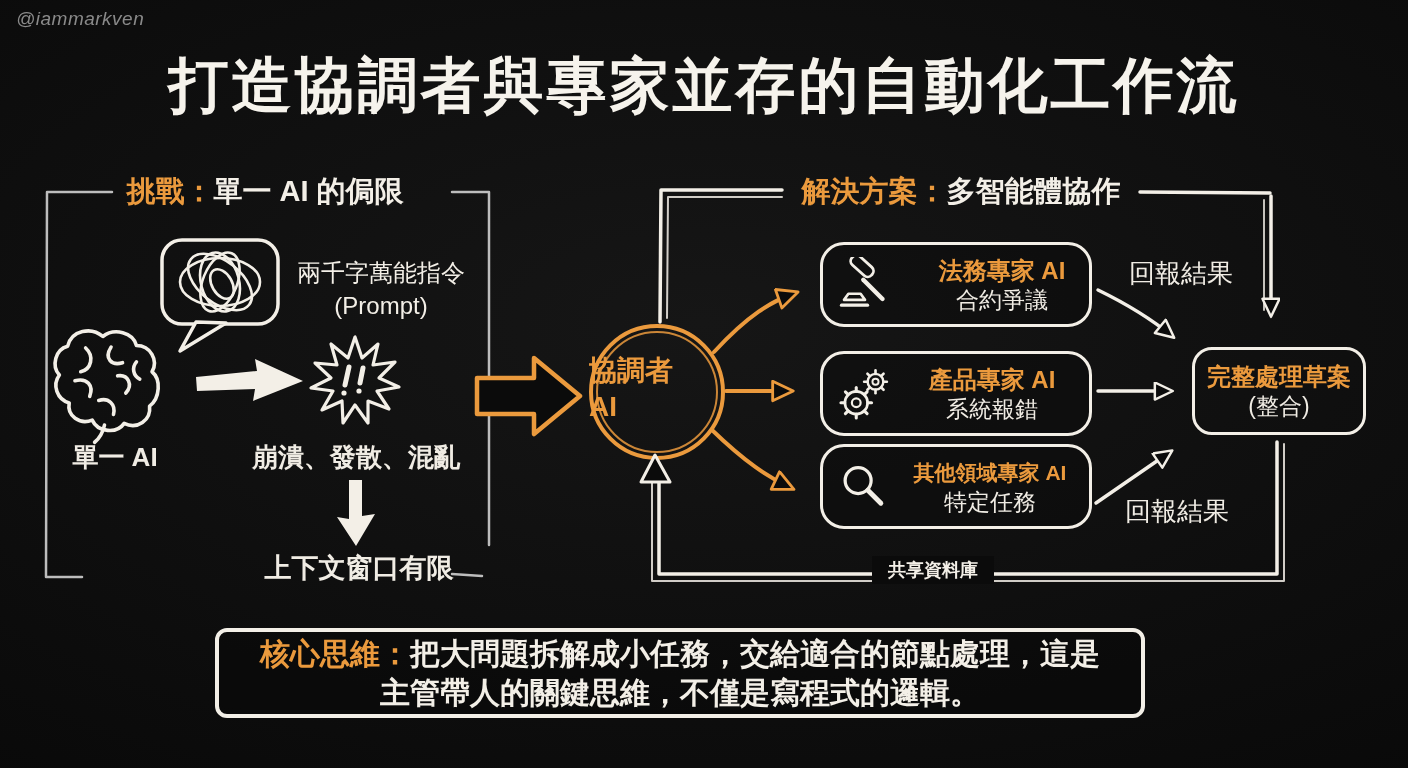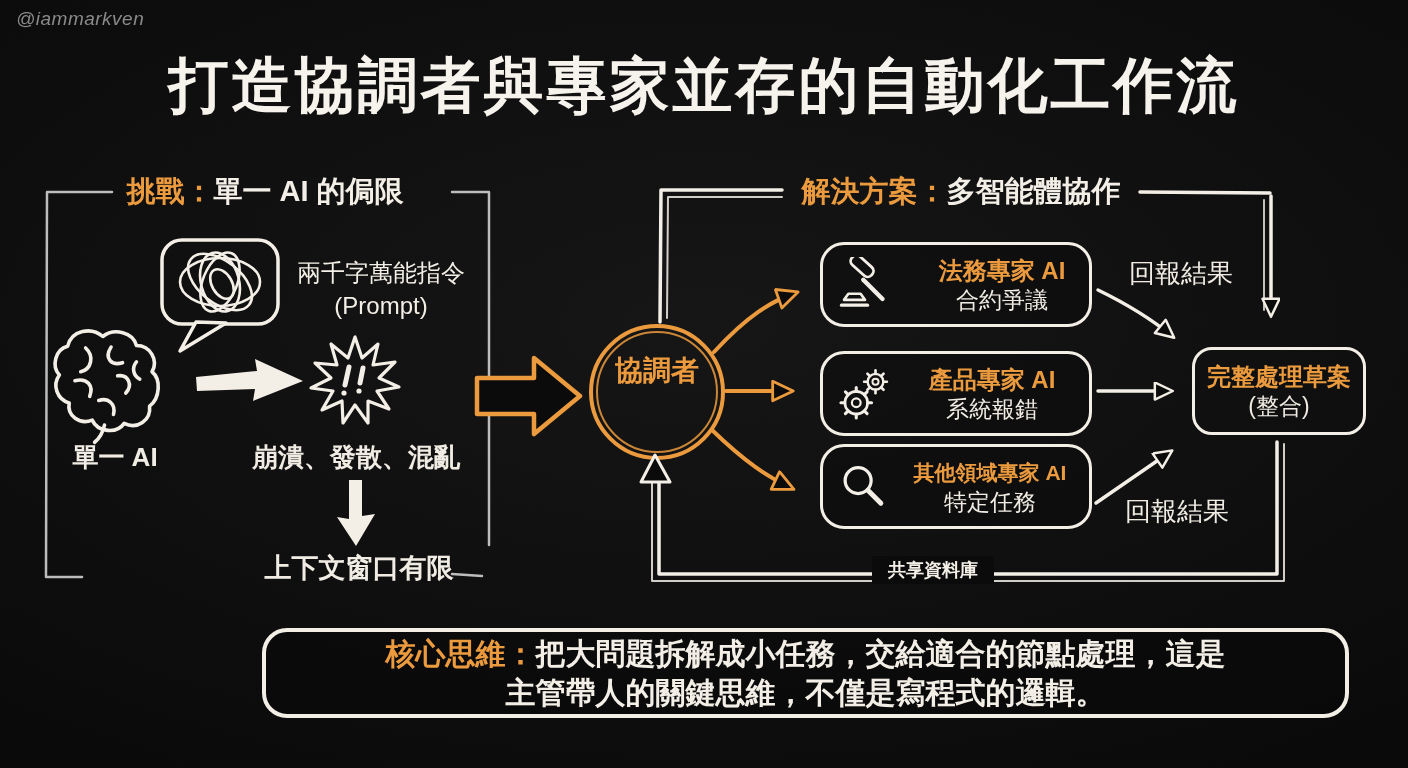--- a/index.html
+++ b/index.html
@@ -16,21 +16,21 @@
   .sec-head{font-size:29px;font-weight:800;text-align:center;white-space:nowrap;}
   .challenge-pos{left:40px;top:172px;width:450px;}
   .solution-pos{left:655px;top:172px;width:612px;}
   .o{color:#eb9a3d;}
   .w{color:#f3efe7;}
   .lbl{font-weight:600;color:#f0ece4;text-align:center;}
   .bubble-text{left:288px;top:256px;width:186px;font-size:24px;line-height:33px;font-weight:500;text-align:center;}
   .lbl-brain{left:48px;top:440px;width:134px;font-size:26px;}
   .lbl-explosion{left:242px;top:440px;width:228px;font-size:26px;}
   .lbl-limit{left:250px;top:550px;width:218px;font-size:27px;}
-  .coord-text{left:589px;top:353px;width:136px;text-align:center;font-size:28px;line-height:36px;font-weight:800;color:#eb9a3d;}
+  .coord-text{left:589px;top:353px;width:136px;font-size:28px;line-height:36px;font-weight:800;color:#eb9a3d;}
   .expert-box{
     left:820px;width:272px;height:85px;box-sizing:border-box;
     border:3.5px solid #f3efe7;border-radius:24px;
     display:flex;align-items:center;gap:10px;padding-left:14px;background:rgba(10,10,10,.35);
   }
   .e1{top:242px;gap:30px;} .e2{top:351px;} .e3{top:444px;}
   .expert-text{flex:1;text-align:center;padding-right:8px;}
   .expert-title{font-size:24px;font-weight:800;color:#eb9a3d;line-height:30px;white-space:nowrap;}
   .e3 .expert-title{font-size:21px;}
   .expert-sub{font-size:23px;font-weight:500;color:#f0ece4;line-height:28px;}
@@ -38,25 +38,24 @@
     left:1192px;top:347px;width:174px;height:88px;box-sizing:border-box;
     border:3.5px solid #f3efe7;border-radius:20px;
     display:flex;flex-direction:column;align-items:center;justify-content:center;
   }
   .result-title{font-size:24px;font-weight:800;color:#eb9a3d;line-height:30px;white-space:nowrap;}
   .result-sub{font-size:23px;font-weight:500;color:#f0ece4;line-height:28px;}
   .lbl-report-top{left:1116px;top:256px;width:130px;font-size:26px;font-weight:500;}
   .lbl-report-bottom{left:1112px;top:494px;width:130px;font-size:26px;font-weight:500;}
   .share-label{left:872px;top:556px;font-size:18px;font-weight:600;background:#0b0b0b;padding:2px 16px;white-space:nowrap;}
   .core-box{
-    left:215px;top:628px;width:1087px;height:90px;box-sizing:border-box;
-    border:4px solid #f3efe7;border-radius:25px;
+    left:215px;top:628px;width:930px;height:90px;box-sizing:border-box;
+    border:4px solid #f3efe7;border-radius:12px;
     display:flex;flex-direction:column;align-items:center;justify-content:center;
     background:rgba(8,8,8,.4);
-    margin-left:47px;
   }
   .core-line{font-size:30px;font-weight:800;line-height:39px;text-align:center;white-space:nowrap;}
   svg .ink{stroke:#f3efe7;fill:none;stroke-linecap:round;stroke-linejoin:round;}
   svg .org{stroke:#eb9a3d;fill:none;stroke-linecap:round;stroke-linejoin:round;}
   svg .gry{stroke:#bdbdbd;fill:none;stroke-linecap:round;stroke-linejoin:round;}
 </style>
 </head>
 <body>
 
 <div class="stage">
@@ -160,20 +159,21 @@
   <div class="txt lbl lbl-brain">單一 AI</div>
   <div class="txt lbl lbl-explosion">崩潰、發散、混亂</div>
   <div class="txt lbl lbl-limit">上下文窗口有限</div>
 
   <div class="txt sec-head solution-pos">
     <span class="o">解決方案：</span><span class="w">多智能體協作</span>
   </div>
 
   <div class="txt coord-text">
     <div>協調者</div>
+    <div>AI</div>
   </div>
 
   <div class="txt expert-box e1">
     <svg width="56" height="56" viewBox="0 0 64 64">
       <g fill="none" stroke="#f3efe7" stroke-linecap="round" stroke-linejoin="round">
         <rect x="14" y="4" width="30" height="13" rx="6" stroke-width="3.2" transform="rotate(42 29 10)"></rect>
         <line x1="30" y1="26" x2="52" y2="48" stroke-width="5"></line>
         <path d="M 8 49 L 32 49 L 27 42 L 13 42 Z" stroke-width="3"></path>
         <line x1="5" y1="55" x2="35" y2="55" stroke-width="3.5"></line>
       </g>

